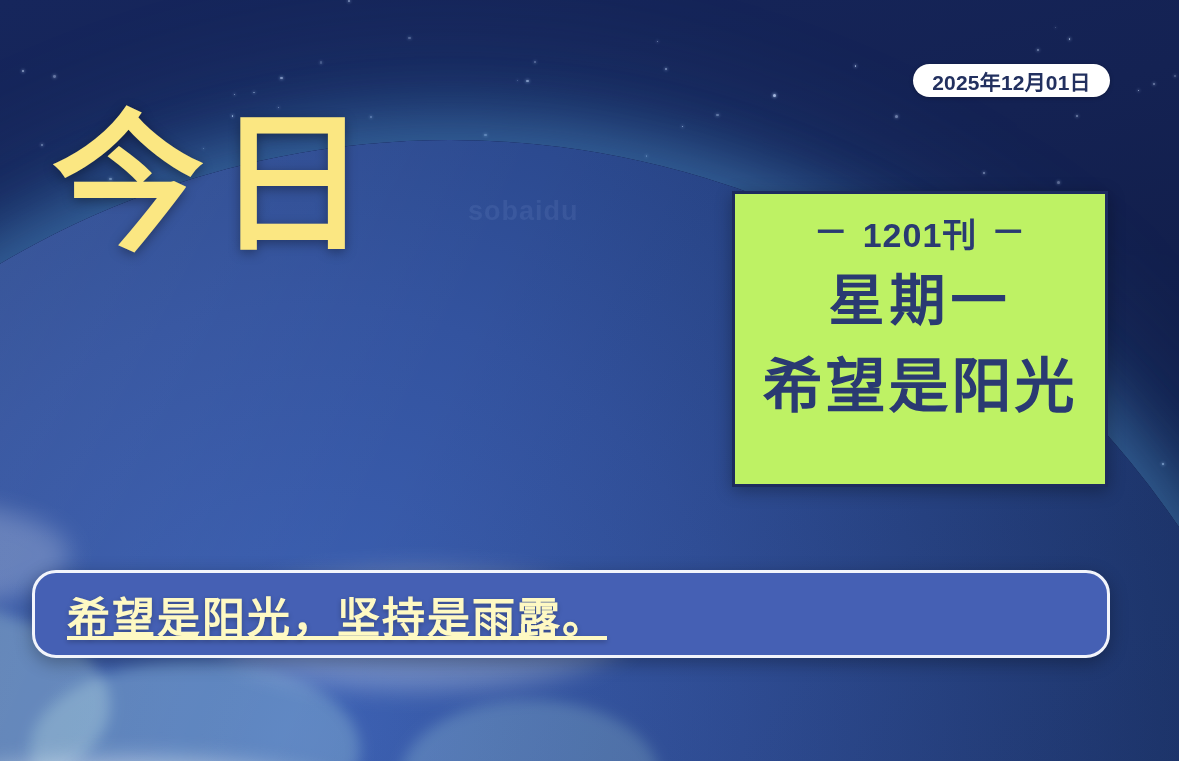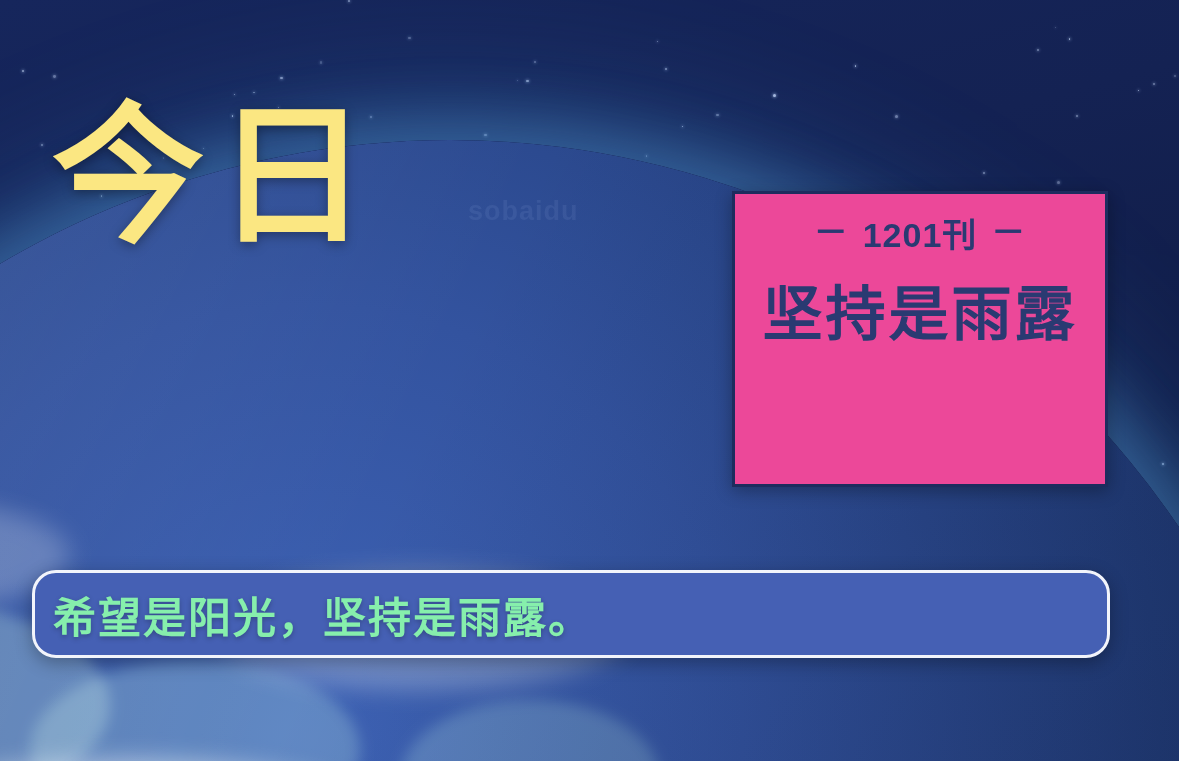--- a/index.html
+++ b/index.html
@@ -129,21 +129,21 @@
     font-size: 21px;
     font-weight: 700;
     letter-spacing: 0.2px;
     box-shadow: 0 1px 4px rgba(0,0,0,0.25);
   }
 
   
   .brand {
     position: absolute;
     left: 52px;
-    top: 104px;
+    top: 112px;
     width: 420px;
   }
   .brand-line {
     font-family: "Liberation Sans", "DejaVu Sans", sans-serif;
     font-weight: 900;
     font-size: 152px;
     line-height: 0.95;
     letter-spacing: 12px;
     margin: 0;
     white-space: nowrap;
@@ -183,21 +183,21 @@
   .subtitle .rest .dot {
     padding: 0 4px;
   }
 
   .issue-card {
     position: absolute;
     left: 732px;
     top: 191px;
     width: 376px;
     height: 296px;
-    background: #ec4899;
+    background: #bef264;
     border: 3px solid #1d2c5e;
     box-sizing: border-box;
     color: #2a3a72;
     display: flex;
     flex-direction: column;
     align-items: center;
     justify-content: flex-start;
     box-shadow: 0 4px 16px rgba(0,0,0,0.30);
   }
   .issue-no {
@@ -240,27 +240,28 @@
     height: 88px;
     box-sizing: border-box;
     border-radius: 24px;
     background: #4560b4;
     border: 3px solid #f2f4fb;
     display: flex;
     align-items: center;
     box-shadow: 0 5px 18px rgba(0,0,0,0.30);
   }
   .quote-text {
-    color: #86efac;
+    color: #fef9c3;
     font-size: 43px;
     font-weight: 800;
     letter-spacing: 2px;
-    padding-left: 18px;
+    padding-left: 32px;
     white-space: nowrap;
     text-shadow: 0 2px 5px rgba(0,0,0,0.25);
+    text-decoration: underline;
   }
 </style>
 </head>
 <body>
 
 <div id="poster">
 
   <div class="bg-space"></div>
 
   <div class="stars" id="starfield">
@@ -381,30 +382,34 @@
       <div class="cloud" style="left:640px; top:430px; width:420px; height:120px; opacity:.55;"></div>
       <div class="cloud" style="left:170px; top:360px; width:330px; height:110px; opacity:.45;"></div>
 
       <div class="earth-shade"></div>
     </div>
     <div class="earth-rim"></div>
   </div>
 
   <div class="watermark">sobaidu</div>
 
+  <div class="date-pill">
+    <span>2025年12月01日</span>
+  </div>
 
   <div class="brand">
     <div class="brand-line top">今日</div>
   </div>
 
 
   <div class="issue-card">
     <div class="issue-no">
       <span class="dash">－</span><span>1201刊</span><span class="dash">－</span>
     </div>
-    <div class="lunar">坚持是雨露</div>
+    <div class="weekday">星期一</div>
+    <div class="lunar">希望是阳光</div>
   </div>
 
   <div class="quote-banner">
     <div class="quote-text">希望是阳光，坚持是雨露。</div>
   </div>
 
 </div>
 
 </body></html>

